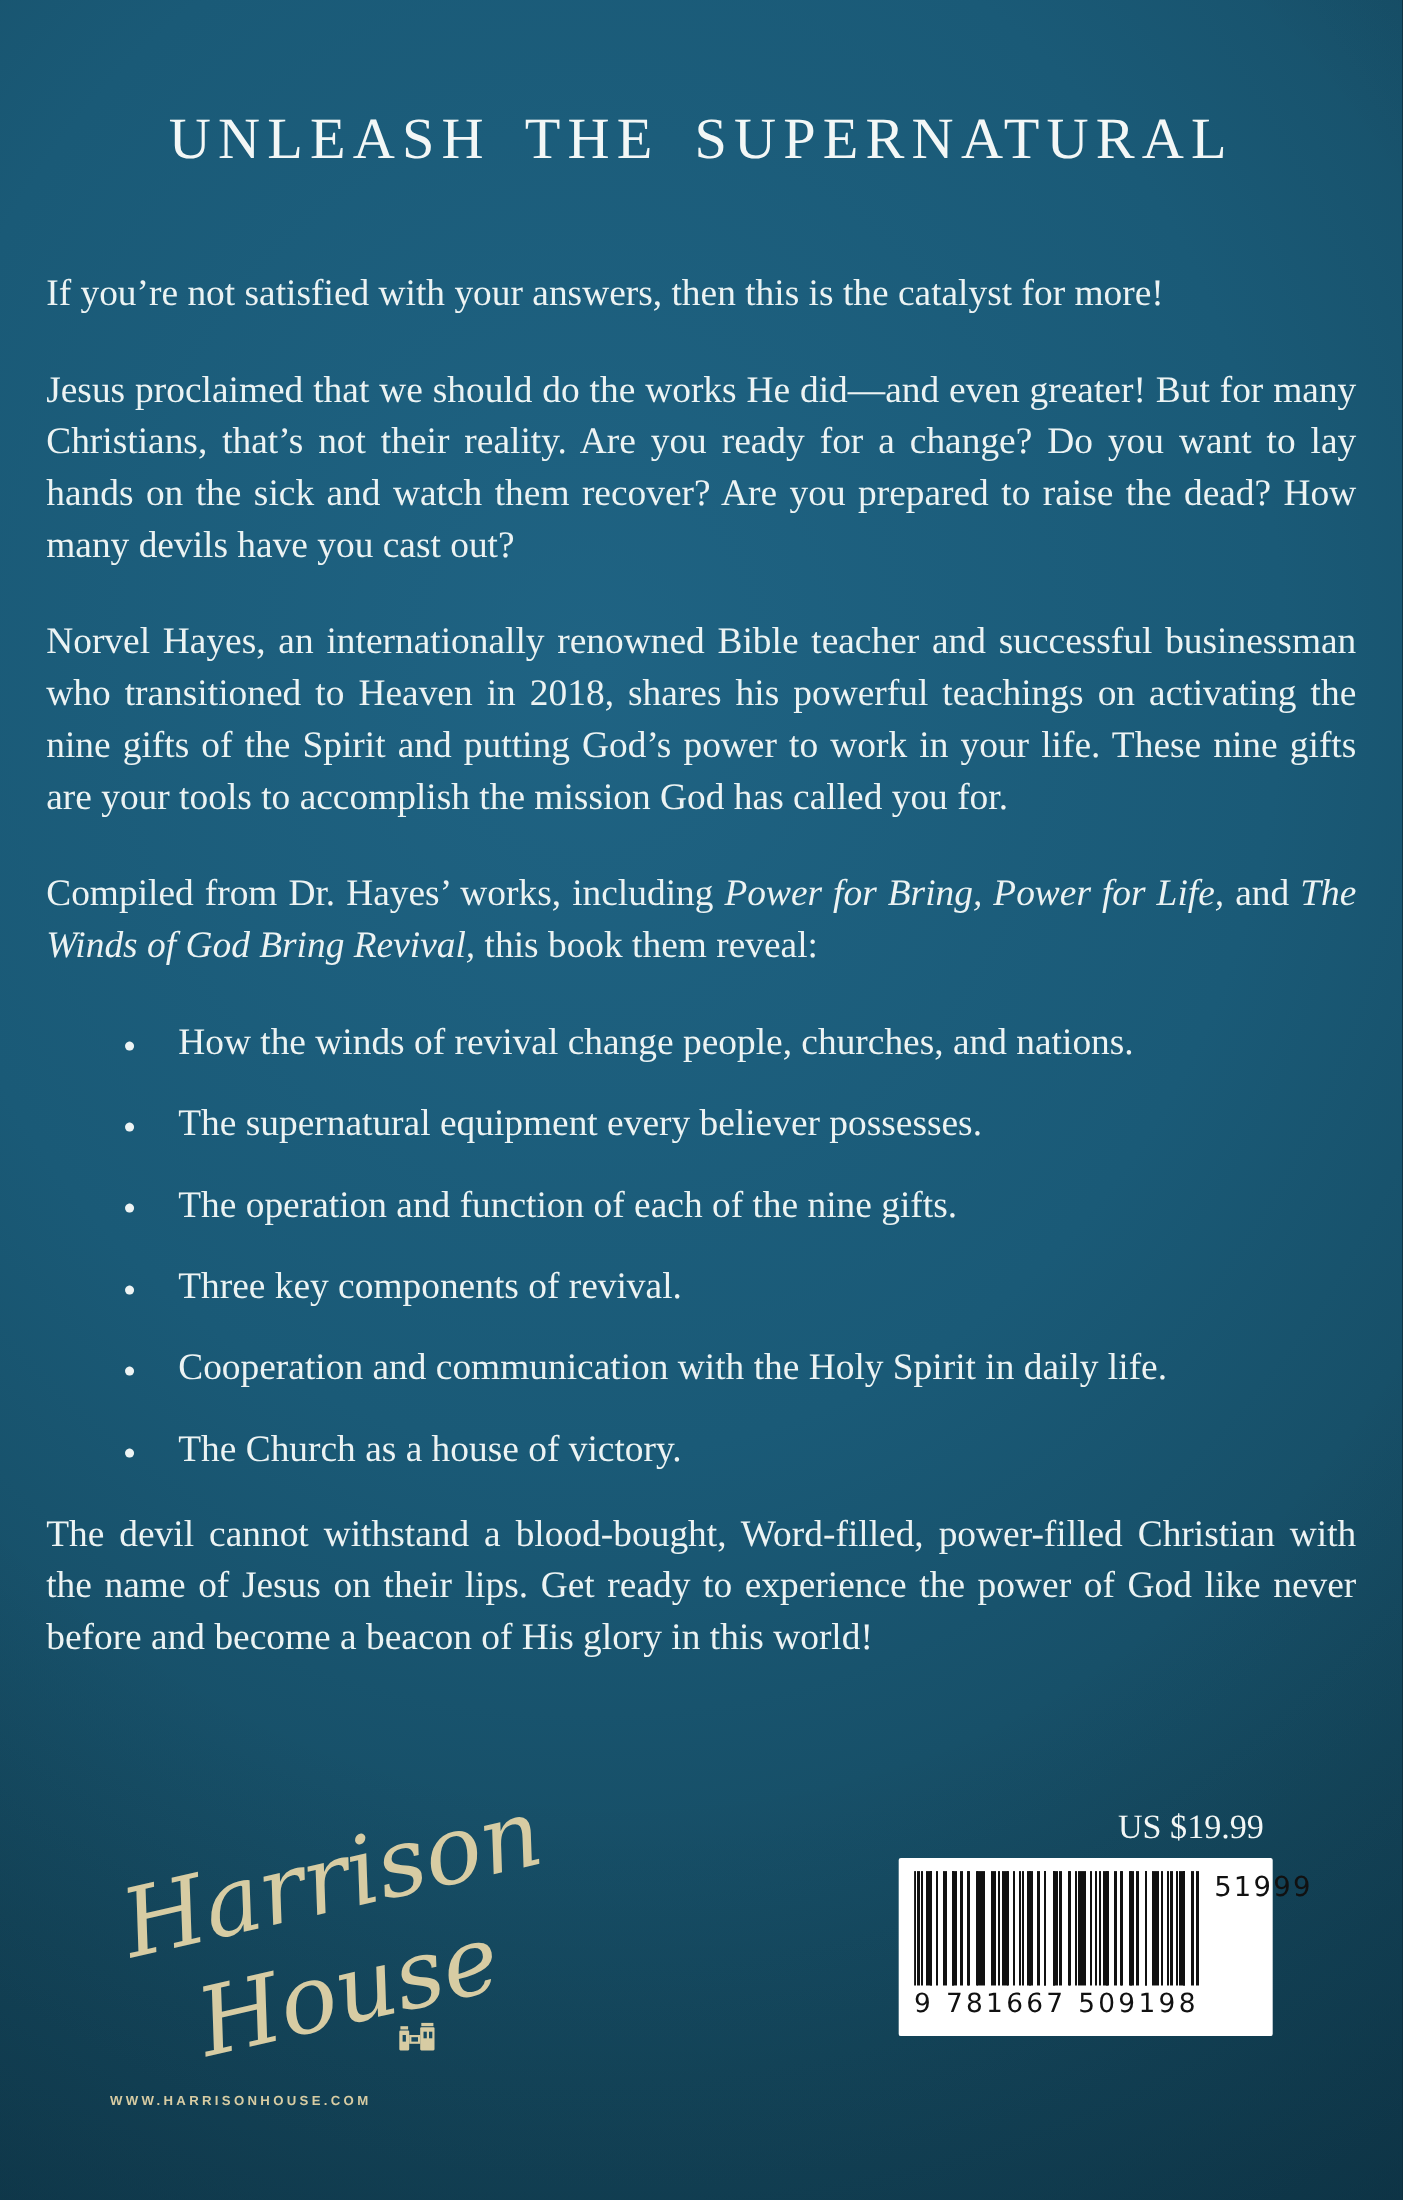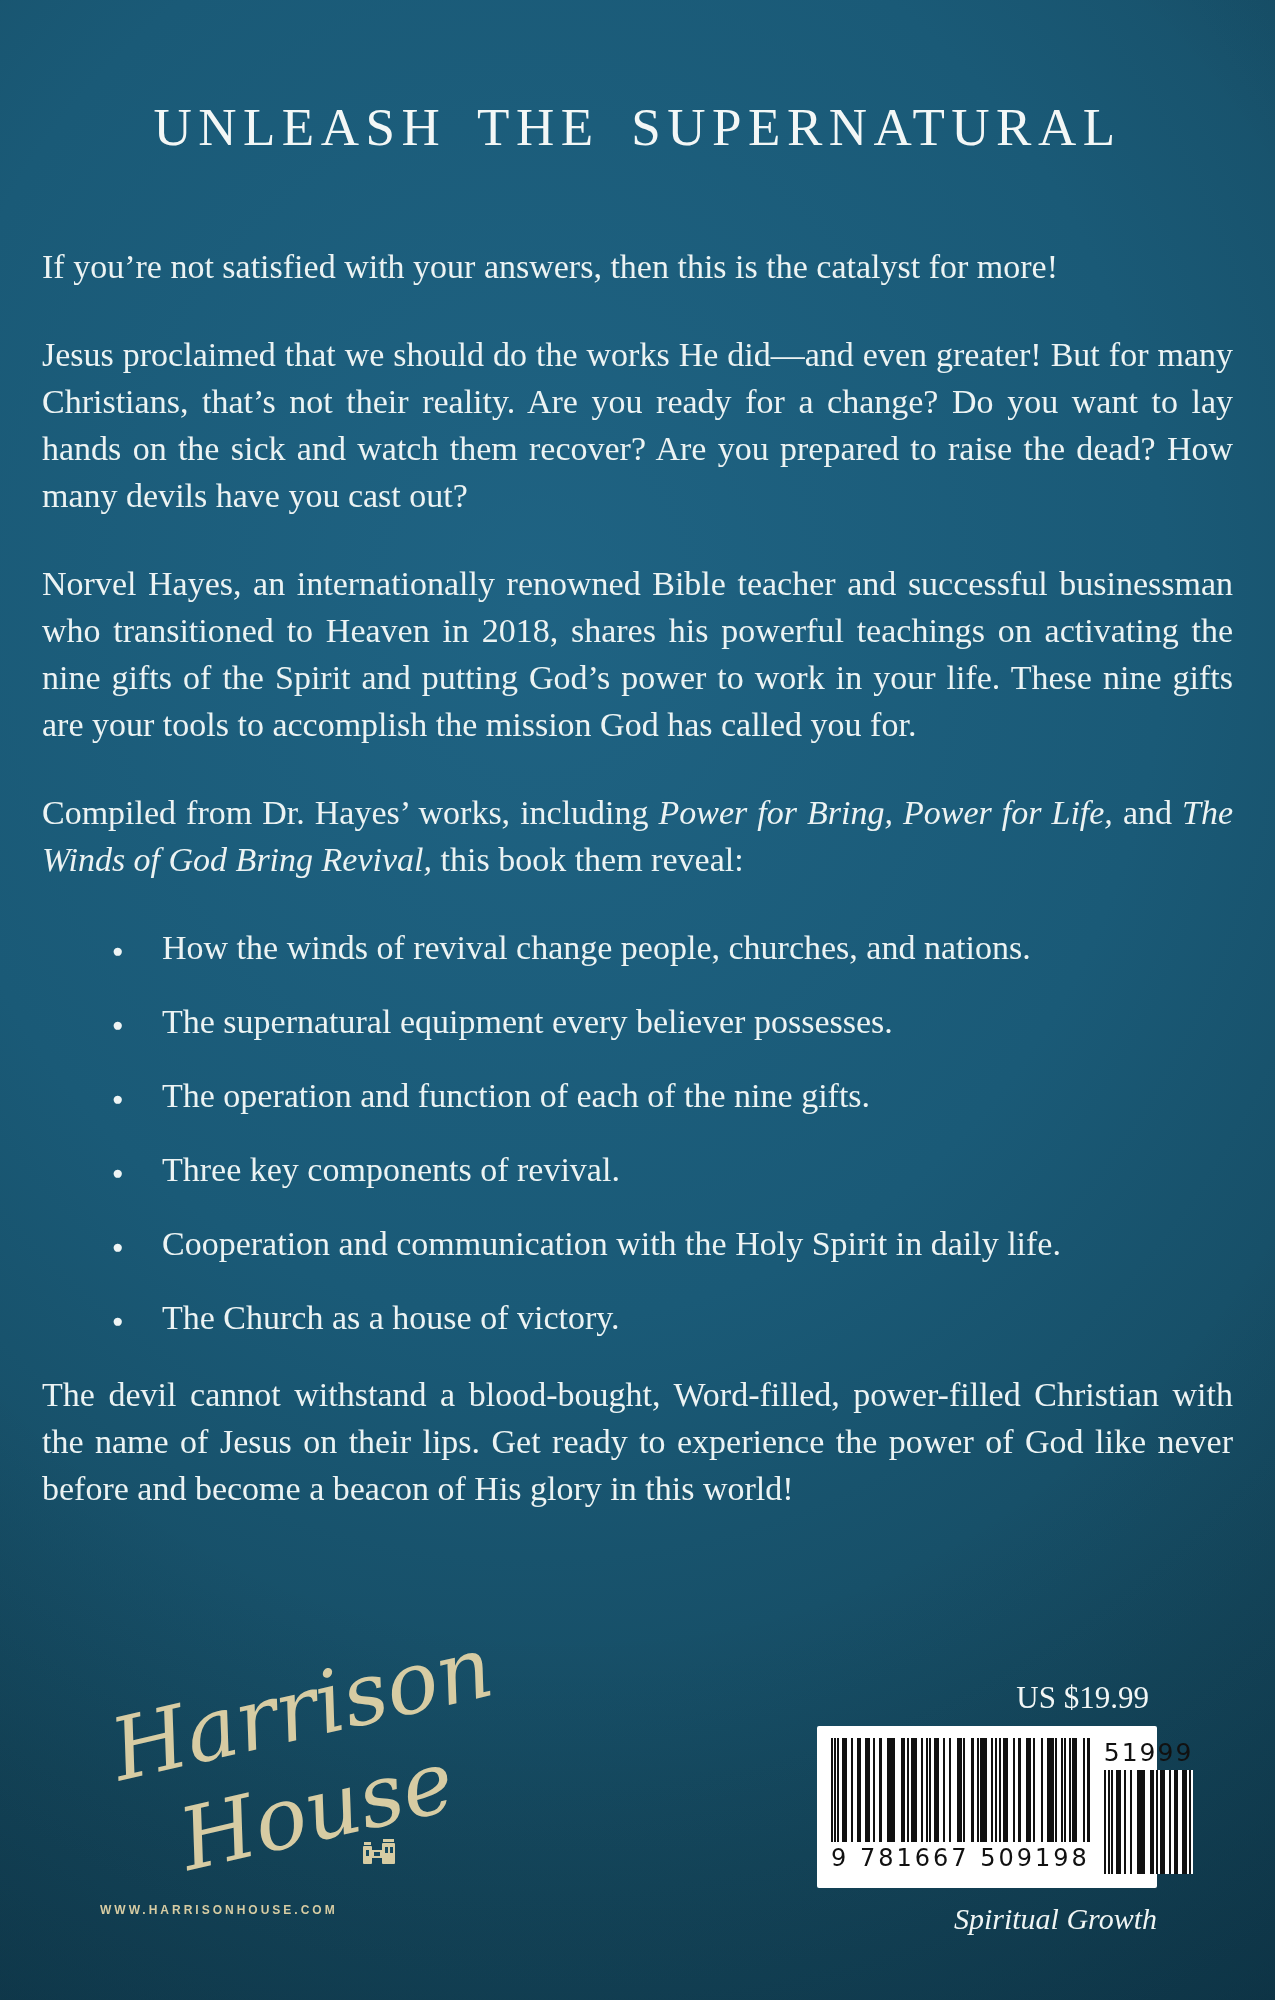--- a/index.html
+++ b/index.html
@@ -55,42 +55,42 @@
   .logo-line1{font-size:86px;left:8px;top:8px;}
   .logo-line2{font-size:86px;left:78px;top:110px;}
   .house-mark{position:absolute;left:262px;top:188px;}
   .publisher-url{
     position:absolute;left:0;top:253px;width:100%;
     text-align:left;
     font-family:"Liberation Sans", sans-serif;
     font-size:12px;font-weight:bold;letter-spacing:3px;
     color:#d7cca3;
   }
-  .retail{position:absolute;right:118px;top:1680px;width:340px;z-index:3;}
+  .retail{position:absolute;right:118px;top:1643px;width:340px;z-index:3;}
   .price{
     text-align:right;padding-right:8px;
     font-size:31px;color:#f2f6f5;margin:0 0 10px 0;
   }
   .barcode-box{
     width:340px;height:162px;background:#ffffff;border-radius:2px;
     box-sizing:border-box;display:flex;padding:12px 12px 8px 14px;
   }
   .bc-main{flex:1;display:flex;flex-direction:column;}
   .bc-main-bars{
     height:104px;background-color:#ffffff;
     background-image:
       repeating-linear-gradient(90deg,#111 0 2px,transparent 2px 6px,#111 6px 8px,transparent 8px 14px),
       repeating-linear-gradient(90deg,transparent 0 3px,#111 3px 5px,transparent 5px 11px,#111 11px 16px,transparent 16px 23px);
   }
   .bc-digits{
     font-family:"DejaVu Sans", sans-serif;
     font-size:24px;color:#111;letter-spacing:3px;
     margin-top:2px;white-space:nowrap;
   }
-  .bc-addon{width:92px;margin-left:14px;display:flex;flex-direction:column;}
+  .bc-addon{width:92px;margin-left:14px;display:flex;flex-direction:row;}
   .bc-addon-num{
     font-family:"DejaVu Sans", sans-serif;
     font-size:25px;color:#111;text-align:center;letter-spacing:2px;
     margin-bottom:3px;
   }
   .bc-addon-bars{
     flex:1;background-color:#ffffff;
     background-image:
       repeating-linear-gradient(90deg,#111 0 2px,transparent 2px 7px,#111 7px 9px,transparent 9px 13px),
       repeating-linear-gradient(90deg,transparent 0 4px,#111 4px 6px,transparent 6px 12px,#111 12px 17px,transparent 17px 22px);
@@ -157,15 +157,14 @@
     <div class="barcode-box">
       <div class="bc-main">
         <div class="bc-main-bars"></div>
         <div class="bc-digits">9  781667  509198</div>
       </div>
       <div class="bc-addon">
         <div class="bc-addon-num">51999</div>
         <div class="bc-addon-bars"></div>
       </div>
     </div>
-    <div class="category">Spiritual Growth</div>
   </div>
 </div>
 
 </body></html>

